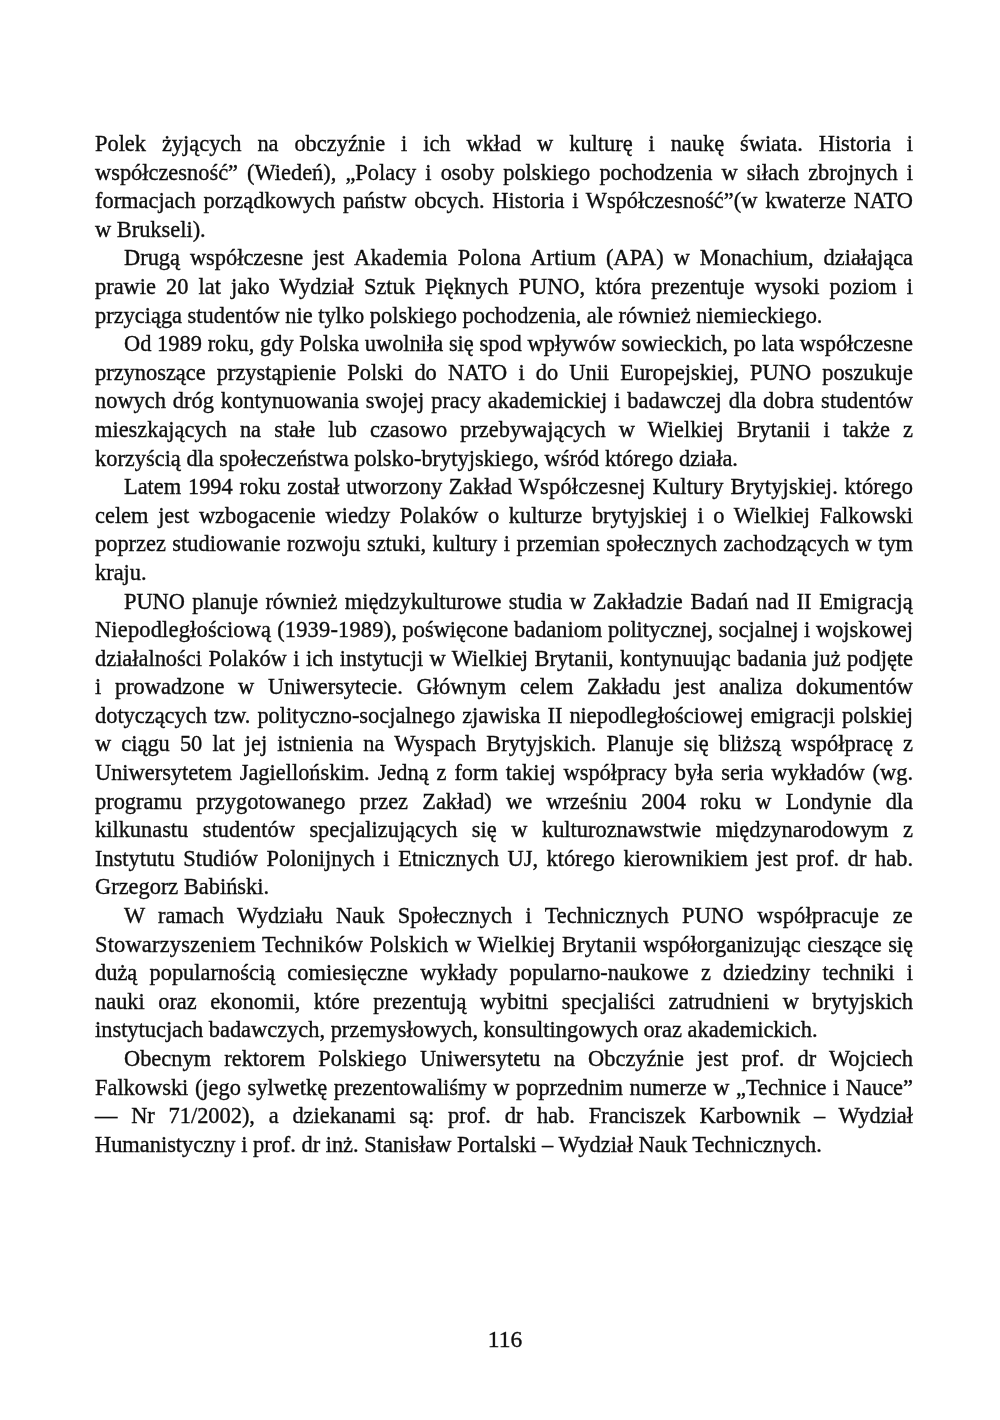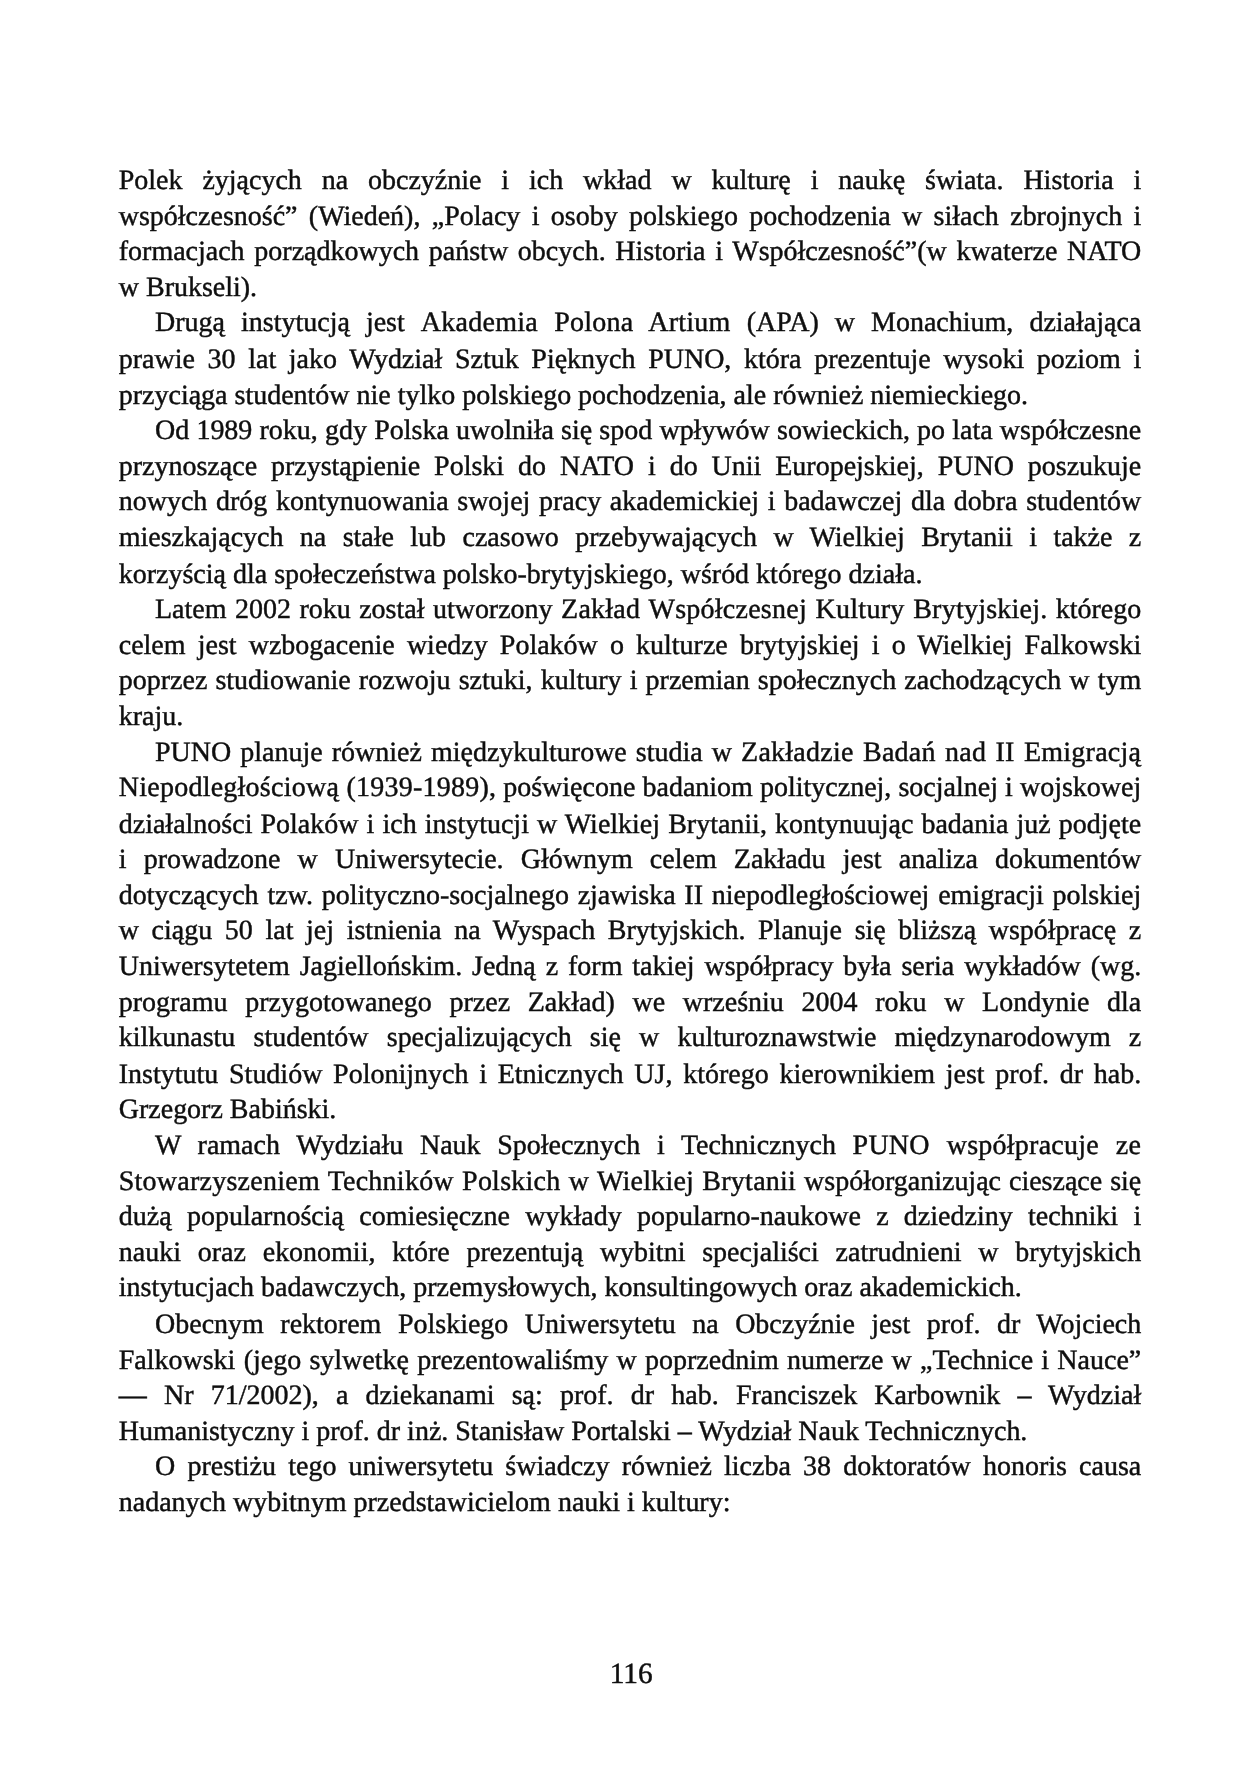--- a/index.html
+++ b/index.html
@@ -54,22 +54,21 @@
     font-size: 23.5px;
     -webkit-text-stroke: 0.35px #0f0f0f;
   }
 </style>
 </head>
 <body>
 
 <div class="page">
   <div class="text-block">
       <p class=""><span class="">Polek żyjących na obczyźnie i ich wkład w kulturę i naukę świata. Historia i współczesność” (Wiedeń), „Polacy i osoby polskiego pochodzenia w siłach zbrojnych i formacjach porządkowych państw obcych. Historia i Współczesność”(w kwaterze NATO w Brukseli).</span></p>
-      <p class="indent"><span class="">Drugą instytucją jest </span><span class="seg-bold">Akademia Polona Artium</span><span class=""> (APA) w Monachium, działająca prawie 30 lat jako Wydział Sztuk Pięknych PUNO, która prezentuje wysoki poziom i przyciąga studentów nie tylko polskiego pochodzenia, ale również niemieckiego.</span></p>
+      <p class="indent"><span class="">Drugą współczesne jest </span><span class="seg-bold">Akademia Polona Artium</span><span class=""> (APA) w Monachium, działająca prawie 20 lat jako Wydział Sztuk Pięknych PUNO, która prezentuje wysoki poziom i przyciąga studentów nie tylko polskiego pochodzenia, ale również niemieckiego.</span></p>
       <p class="indent"><span class="">Od 1989 roku, gdy Polska uwolniła się spod wpływów sowieckich, po lata współczesne przynoszące przystąpienie Polski do NATO i do Unii Europejskiej, PUNO poszukuje nowych dróg kontynuowania swojej pracy akademickiej i badawczej dla dobra studentów mieszkających na stałe lub czasowo przebywających w Wielkiej Brytanii i także z korzyścią dla społeczeństwa polsko-brytyjskiego, wśród którego działa.</span></p>
-      <p class="indent"><span class="">Latem 2002 roku został utworzony </span><span class="seg-bold">Zakład Współczesnej Kultury Brytyjskiej</span><span class="">. którego celem jest wzbogacenie wiedzy Polaków o kulturze brytyjskiej i o Wielkiej Falkowski poprzez studiowanie rozwoju sztuki, kultury i przemian społecznych zachodzących w tym kraju.</span></p>
+      <p class="indent"><span class="">Latem 1994 roku został utworzony </span><span class="seg-bold">Zakład Współczesnej Kultury Brytyjskiej</span><span class="">. którego celem jest wzbogacenie wiedzy Polaków o kulturze brytyjskiej i o Wielkiej Falkowski poprzez studiowanie rozwoju sztuki, kultury i przemian społecznych zachodzących w tym kraju.</span></p>
       <p class="indent"><span class="">PUNO planuje również międzykulturowe studia w </span><span class="seg-bold">Zakładzie Badań nad II Emigracją Niepodległościową (1939-1989)</span><span class="">, poświęcone badaniom politycznej, socjalnej i wojskowej działalności Polaków i ich instytucji w Wielkiej Brytanii, kontynuując badania już podjęte i prowadzone w Uniwersytecie. Głównym celem Zakładu jest analiza dokumentów dotyczących tzw. polityczno-socjalnego zjawiska II niepodległościowej emigracji polskiej w ciągu 50 lat jej istnienia na Wyspach Brytyjskich. Planuje się bliższą współpracę z Uniwersytetem Jagiellońskim. Jedną z form takiej współpracy była seria wykładów (wg. programu przygotowanego przez Zakład) we wrześniu 2004 roku w Londynie dla kilkunastu studentów specjalizujących się w kulturoznawstwie międzynarodowym z Instytutu Studiów Polonijnych i Etnicznych UJ, którego kierownikiem jest prof. dr hab. Grzegorz Babiński.</span></p>
       <p class="indent"><span class="">W ramach Wydziału Nauk Społecznych i Technicznych </span><span class="seg-bold">PUNO współpracuje ze Stowarzyszeniem Techników Polskich w Wielkiej Brytanii</span><span class=""> współorganizując cieszące się dużą popularnością comiesięczne wykłady popularno-naukowe z dziedziny techniki i nauki oraz ekonomii, które prezentują wybitni specjaliści zatrudnieni w brytyjskich instytucjach badawczych, przemysłowych, konsultingowych oraz akademickich.</span></p>
       <p class="indent"><span class="">Obecnym rektorem Polskiego Uniwersytetu na Obczyźnie jest prof. dr Wojciech Falkowski (jego sylwetkę prezentowaliśmy w poprzednim numerze w „Technice i Nauce” — Nr 71/2002), a dziekanami są: prof. dr hab. Franciszek Karbownik – Wydział Humanistyczny i prof. dr inż. Stanisław Portalski – Wydział Nauk Technicznych.</span></p>
-      <p class="indent"><span class="">O prestiżu tego uniwersytetu świadczy również liczba 38 doktoratów honoris causa nadanych wybitnym przedstawicielom nauki i kultury:</span></p>
     </div>
   <div class="page-number">116</div>
 </div>
 
 </body></html>

